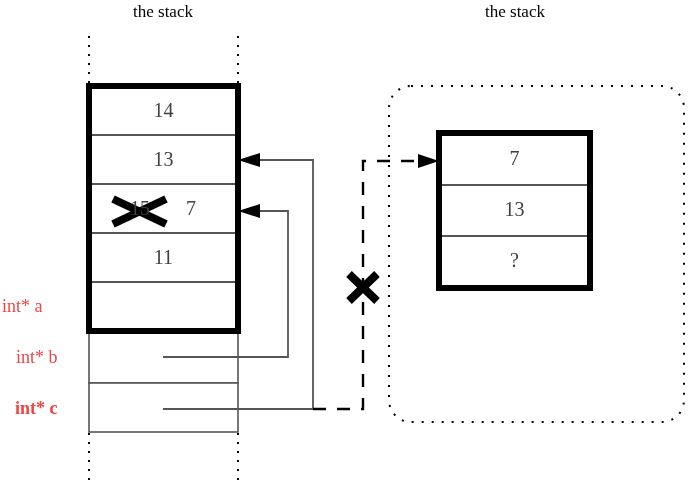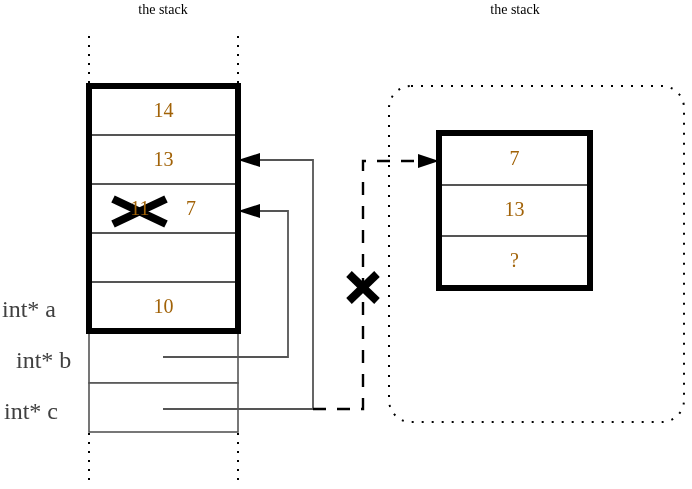--- a/index.html
+++ b/index.html
@@ -12,36 +12,36 @@
   }
   #diagram {
     position: relative;
     width: 692px;
     height: 489px;
     background: #ffffff;
     overflow: hidden;
   }
   .title {
     position: absolute;
-    font-size: 14px;
+    font-size: 17px;
     color: #000;
     white-space: nowrap;
     text-align: center;
   }
   .var-label {
     position: absolute;
-    font-size: 24px;
-    color: #404040;
+    font-size: 18px;
+    color: #ef4444;
     white-space: nowrap;
     text-align: left;
   }
   .cell-text {
     position: absolute;
     font-size: 20px;
-    color: #a16207;
+    color: #404040;
     text-align: center;
     white-space: nowrap;
   }
   svg.layer {
     position: absolute;
     left: 0;
     top: 0;
     width: 692px;
     height: 489px;
     overflow: visible;
@@ -96,27 +96,27 @@
       <line x1="113" y1="199" x2="166" y2="224" stroke="#000" stroke-width="8" stroke-linecap="butt"></line>
       <line x1="166" y1="199" x2="113" y2="224" stroke="#000" stroke-width="8" stroke-linecap="butt"></line>
     </g>
 
   </svg>
 
   <div class="cell-text" style="left:89px; top:99px; width:149px;">14</div>
 
   <div class="cell-text" style="left:89px; top:148px; width:149px;">13</div>
 
-  <div class="cell-text" style="left:104px; top:197px; width:72px;">11</div>
+  <div class="cell-text" style="left:104px; top:197px; width:72px;">15</div>
   <div class="cell-text" style="left:166px; top:197px; width:50px;">7</div>
 
+  <div class="cell-text" style="left:89px; top:246px; width:149px;">11</div>
 
-  <div class="cell-text" style="left:89px; top:295px; width:149px;">10</div>
 
   <div class="var-label" style="left:2px; top:296px;">int* a</div>
   <div class="var-label" style="left:16px; top:347px;">int* b</div>
-  <div class="var-label" style="left:4px; top:398px;">int* c</div>
+  <div class="var-label" style="left:15px; top:398px;font-weight:bold;">int* c</div>
 
   <div class="cell-text" style="left:439px; top:147px; width:151px;">7</div>
   <div class="cell-text" style="left:439px; top:198px; width:151px;">13</div>
   <div class="cell-text" style="left:439px; top:249px; width:151px;">?</div>
 
 </div>
 
 </body></html>

